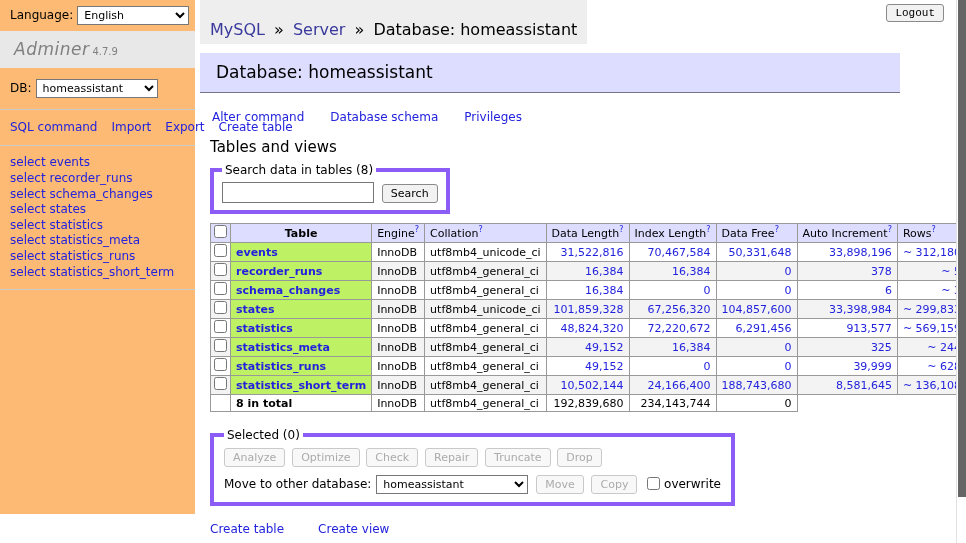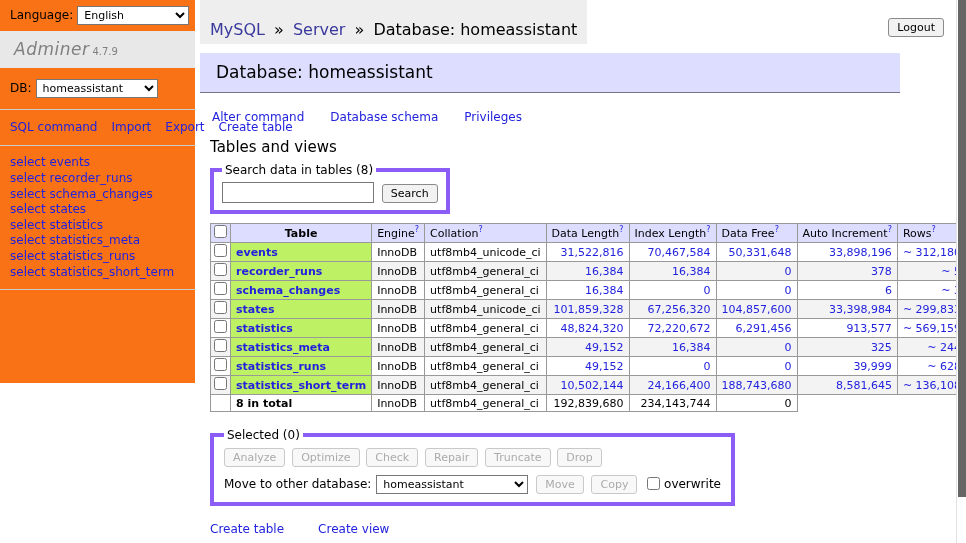--- a/index.html
+++ b/index.html
@@ -2,39 +2,39 @@
 <html><head>
 <meta charset="utf-8">
 <style>
   * { margin:0; padding:0; box-sizing:border-box; }
   html,body { width:966px; height:543px; overflow:hidden; background:#fff;
     font-family:"DejaVu Sans","Liberation Sans",sans-serif; font-size:12px; color:#000; }
 
   a { color:#2222dd; text-decoration:none; cursor:pointer; }
 
   
-  #sidebar { position:absolute; left:0; top:0; width:195px; height:383px; background:#f97316; }
+  #sidebar { position:absolute; left:0; top:0; width:195px; height:514px; background:#fdba74; }
   #lang-row { padding:6px 0 6px 10px; font-size:12px; }
   #lang-row select { margin-left:4px; width:112px; font-size:11px; }
   #app-title { background:#e8e8e8; padding:8px 14px 9px 14px; margin-bottom:9px; }
   #app-title .app-name { font-style:italic; font-size:17px; color:#808080; letter-spacing:.5px; }
   #app-title .app-version { font-size:10px; color:#808080; margin-left:3px; }
   #db-row { padding:2px 0 2px 10px; font-size:12px; }
   #db-row select { margin-left:4px; width:122px; font-size:11px; }
   .side-hr { border:0; border-top:1px solid #ccc; margin:9px 0; }
   #side-actions { padding:0 0 0 10px; line-height:1.45; }
   #side-actions a { margin-right:14px; white-space:nowrap; }
   #side-tables { padding:0 0 0 10px; }
   #side-tables a { display:block; line-height:1.3; font-size:12px; }
 
   
   #breadcrumb { display:inline-block; background:#eee; padding:20px 10px 5px 10px; font-size:16px; }
   #breadcrumb a { color:#3a3a9e; }
   #breadcrumb .sep { color:#000; margin:0 4px; }
-  #logout-btn { position:absolute; top:18px; right:22px; }
+  #logout-btn { position:absolute; top:4px; right:22px;font-family:Liberation Mono, monospace; }
 
   button { font-family:inherit; font-size:11px; color:#000; background:#f2f2f2;
     border:1px solid #8a8a8a; border-radius:3px; padding:2px 8px; cursor:pointer; }
   button:disabled { color:#ababab; border-color:#c9c9c9; background:#f8f8f8; cursor:default; }
   select { font-family:inherit; border:1px solid #777; background:#fff; padding:1px 2px; }
   input[type=text] { font-family:inherit; border:1px solid #777; padding:2px 3px; }
 
   
   #content { position:absolute; left:200px; top:0; width:752px; }
   #title-strip { background:#ddddff; border-bottom:1px solid #747488; width:700px;

